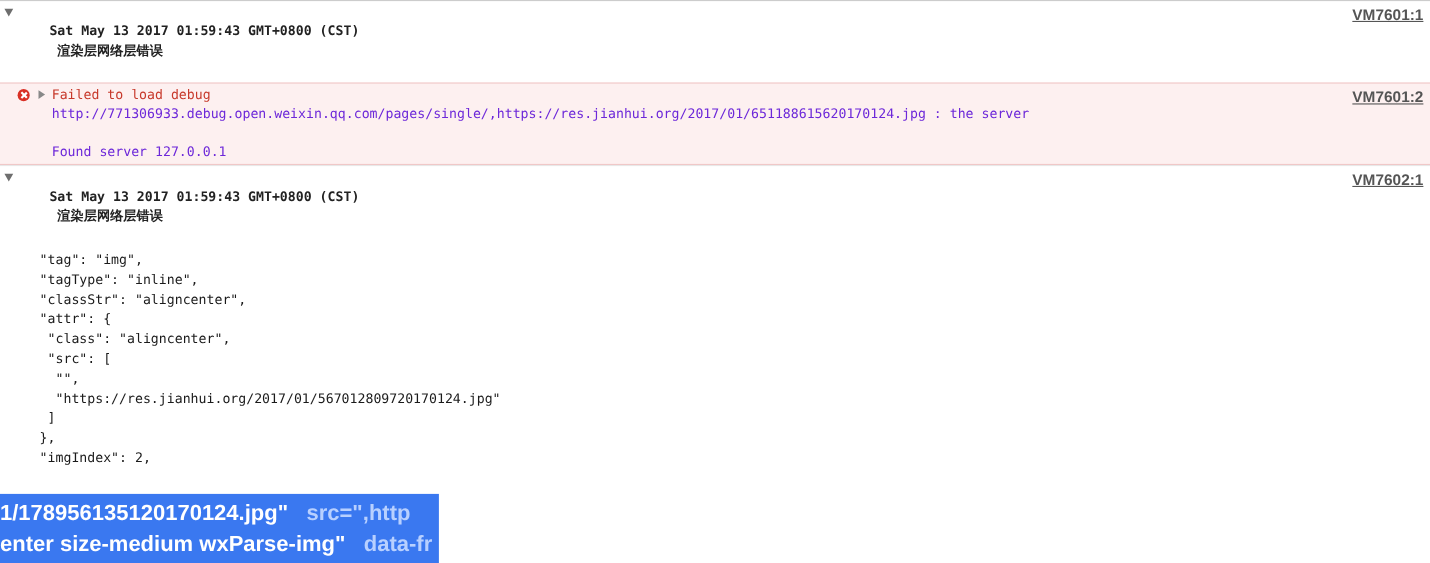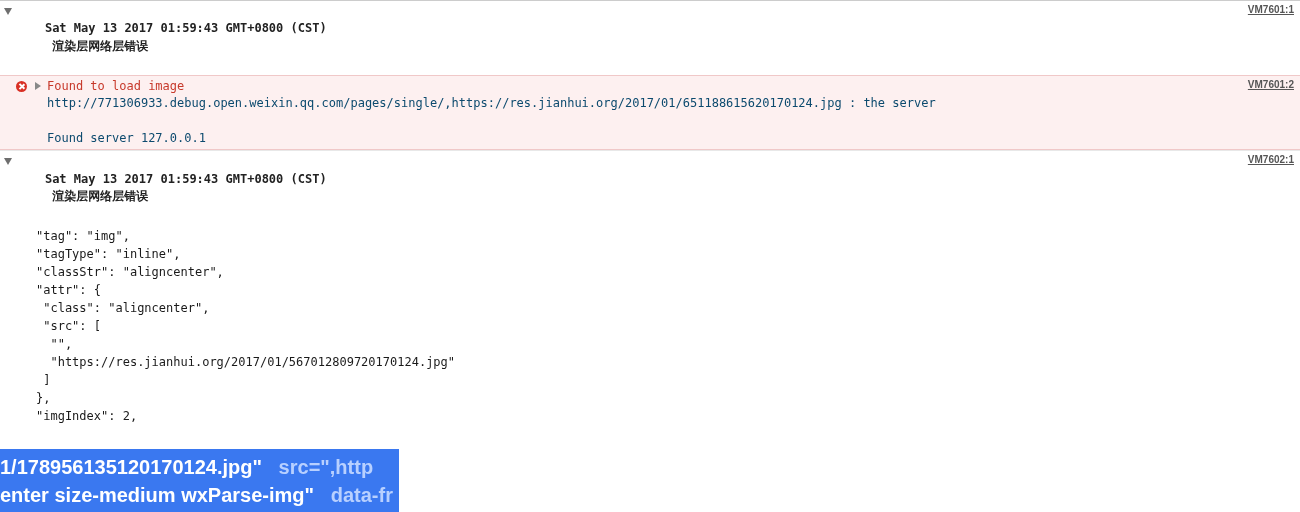--- a/index.html
+++ b/index.html
@@ -55,21 +55,21 @@
     }
     .message-area {
       flex: 1;
       white-space: pre-wrap;
       word-break: break-all;
     }
     .source-link {
       text-decoration: underline;
       color: #555;
       font-family: -apple-system, "Helvetica Neue", Arial, sans-serif;
-      font-size: 10px;
+      font-size: 14px;
       font-weight: bold;
       margin-left: 12px;
       flex-shrink: 0;
     }
     .error-icon {
       display: inline-block;
       width: 11px;
       height: 11px;
       background: #d93025;
       border-radius: 50%;
@@ -92,21 +92,21 @@
     .error-icon::before { transform: rotate(45deg); }
     .error-icon::after { transform: rotate(-45deg); }
     .error-text {
       color: #c7392b;
       flex: 1;
     }
     .error-header {
       font-weight: normal;
     }
     .error-detail {
-      color: #0c4a6e;
+      color: #6d28d9;
     }
     .json-block {
       padding: 2px 0 6px 36px;
       font-family: Menlo, Monaco, Consolas, monospace;
       font-size: 12px;
       line-height: 1.5;
       color: #1a1a1a;
       white-space: pre;
     }
     .highlight-block {
@@ -137,21 +137,21 @@
     <span class="timestamp"> <span>渲染层网络层错误</span></span>
   </div>
   <a class="source-link">VM7601:1</a>
 </div>
 
 
 <div class="log-row error-row">
   <span class="error-icon"></span>
   <span class="triangle right"></span>
   <div class="error-text">
-    <span class="error-header">Found to load image</span><br>
+    <span class="error-header">Failed to load debug</span><br>
     <span class="error-detail url">http://771306933.debug.open.weixin.qq.com/pages/single/,https://res.jianhui.org/2017/01/651188615620170124.jpg : the server</span><br>
     <br>
     <span class="error-detail">Found server 127.0.0.1</span>
   </div>
   <a class="source-link">VM7601:2</a>
 </div>
 
 
 <div class="log-row">
   <span class="triangle"></span>

